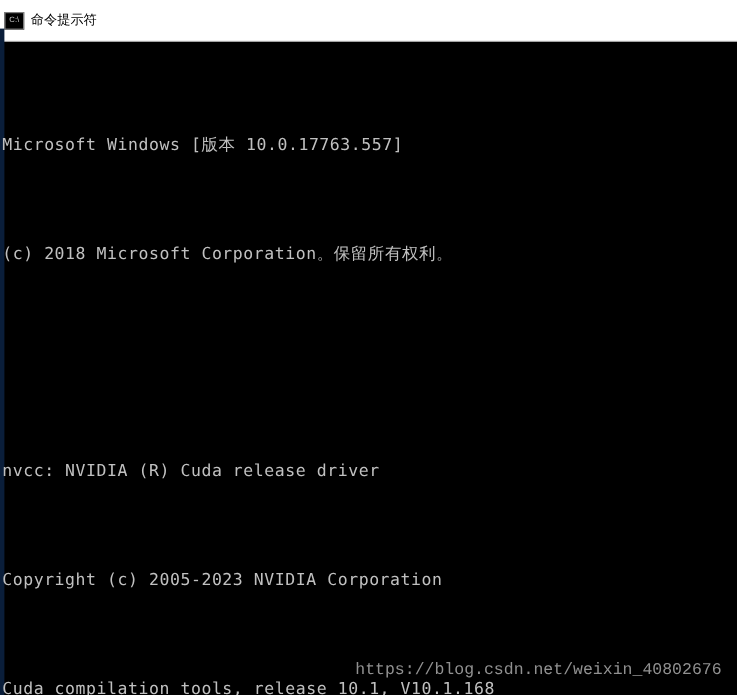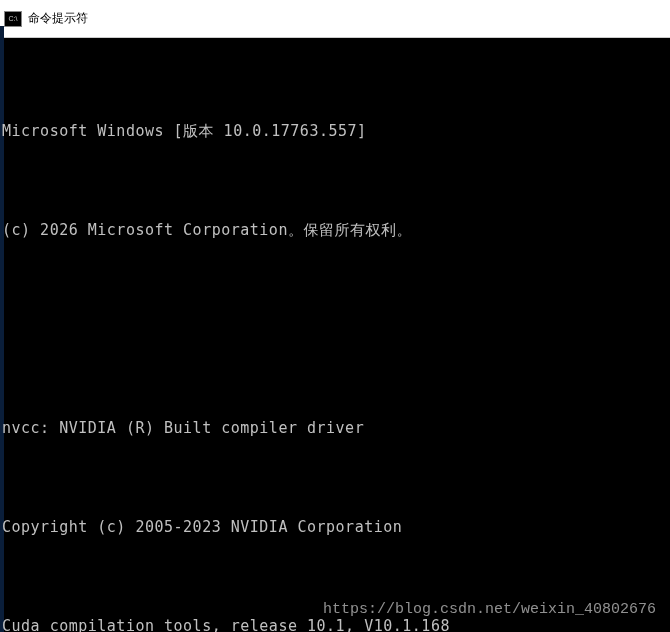--- a/index.html
+++ b/index.html
@@ -102,22 +102,22 @@
   <div class="titlebar-icon">
     <span class="titlebar-icon-inner">C:\</span>
   </div>
   <span class="titlebar-text">命令提示符</span>
 </div>
 
 <div class="dark-blue-strip"></div>
 
 <div class="terminal">
   <div class="terminal-line">Microsoft Windows [版本 10.0.17763.557]</div>
-  <div class="terminal-line">(c) 2026 Microsoft Corporation。保留所有权利。</div>
+  <div class="terminal-line">(c) 2018 Microsoft Corporation。保留所有权利。</div>
   <div class="terminal-line"></div>
-  <div class="terminal-line">nvcc: NVIDIA (R) Built compiler driver</div>
+  <div class="terminal-line">nvcc: NVIDIA (R) Cuda release driver</div>
   <div class="terminal-line">Copyright (c) 2005-2023 NVIDIA Corporation</div>
   <div class="terminal-line">Cuda compilation tools, release 10.1, V10.1.168</div>
   <div class="terminal-line"></div>
   <div class="terminal-line"><span>C:\</span><span class="redacted r2"></span><span>&gt;</span></div>
 </div>
 
 <div class="watermark">https://blog.csdn.net/weixin_40802676</div>
 
 </body></html>

